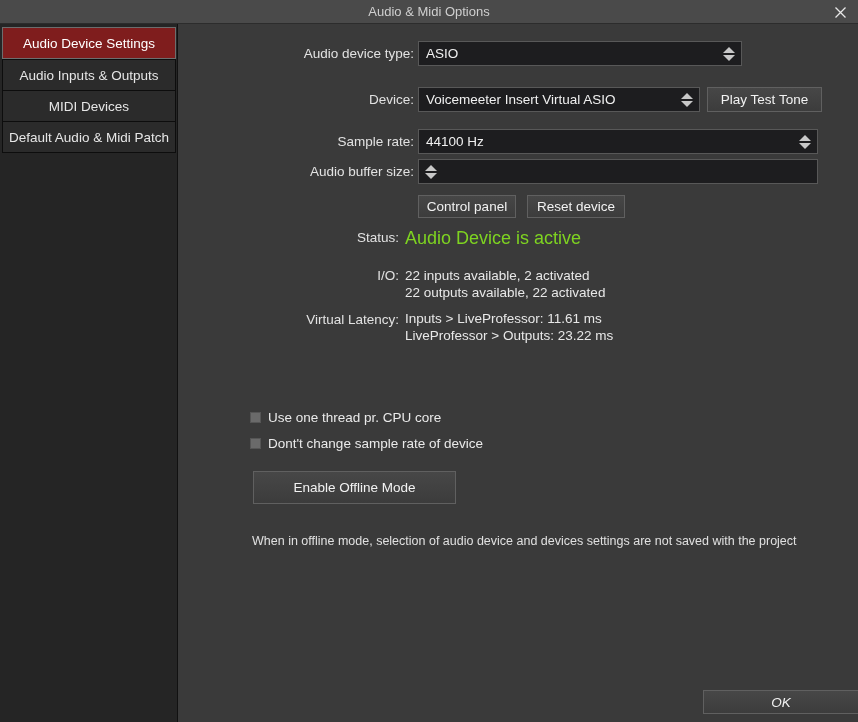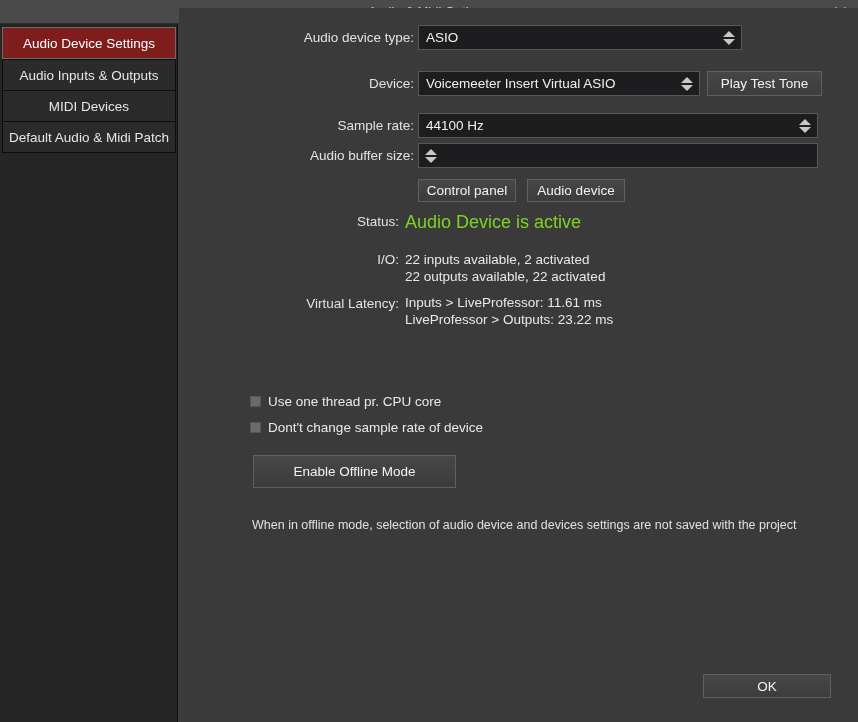--- a/index.html
+++ b/index.html
@@ -60,21 +60,21 @@
     border-color: #6d6d6d;
     color: #ffffff;
   }
   .tab-0 { top: 3px; }
   .tab-1 { top: 35px; }
   .tab-2 { top: 66px; }
   .tab-3 { top: 97px; }
 
   
   .main {
-    position: absolute; left: 179px; top: 8px;
+    position: absolute; left: 179px; top: 24px;
     width: 679px; height: 698px;
     background: #3a3a3a;
   }
   .lbl {
     position: absolute;
     text-align: right;
     font-size: 13.5px;
     color: #e2e2e2;
     white-space: nowrap;
   }
@@ -220,21 +220,21 @@
 
   <div class="lbl" style="left:0; top:140px; width:235px;">Audio buffer size:</div>
   <div class="combo" style="left:239px; top:135px; width:400px;">
     <span class="spinner">
         <i class="up"></i>
         <i class="down"></i>
       </span>
   </div>
 
   <div class="btn" style="left:239px; top:171px; width:98px; height:23px;">Control panel</div>
-  <div class="btn" style="left:348px; top:171px; width:98px; height:23px;">Audio device</div>
+  <div class="btn" style="left:348px; top:171px; width:98px; height:23px;">Reset device</div>
 
   <div class="lbl" style="left:0; top:206px; width:220px;">Status:</div>
   <div class="status-text" style="left:226px; top:204px; color:#7ed321;">Audio Device is active</div>
 
   <div class="lbl" style="left:0; top:244px; width:220px;">I/O:</div>
   <div class="value-text" style="left:226px; top:243px;">22 inputs available, 2 activated</div>
   <div class="value-text" style="left:226px; top:260px;">22 outputs available, 22 activated</div>
 
   <div class="lbl" style="left:0; top:288px; width:220px;">Virtual Latency:</div>
   <div class="value-text" style="left:226px; top:286px;">Inputs &gt; LiveProfessor: 11.61 ms</div>
@@ -245,14 +245,14 @@
     <span class="chk-lbl">Use one thread pr. CPU core</span>
   </div>
   <div class="chk-row" style="left:71px; top:412px;">
     <span class="chk"></span>
     <span class="chk-lbl">Dont't change sample rate of device</span>
   </div>
 
   <div class="btn" style="left:74px; top:447px; width:203px; height:33px;">Enable Offline Mode</div>
   <div class="note" style="left:73px; top:510px;">When in offline mode, selection of audio device and devices settings are not saved with the project</div>
 
-  <div class="btn" style="left:524px; top:666px; width:128px; height:24px;">OK</div>
+  <div class="btn" style="left:524px; top:666px; width:156px; height:24px;font-style:italic;">OK</div>
 </div>
 
 </body></html>

